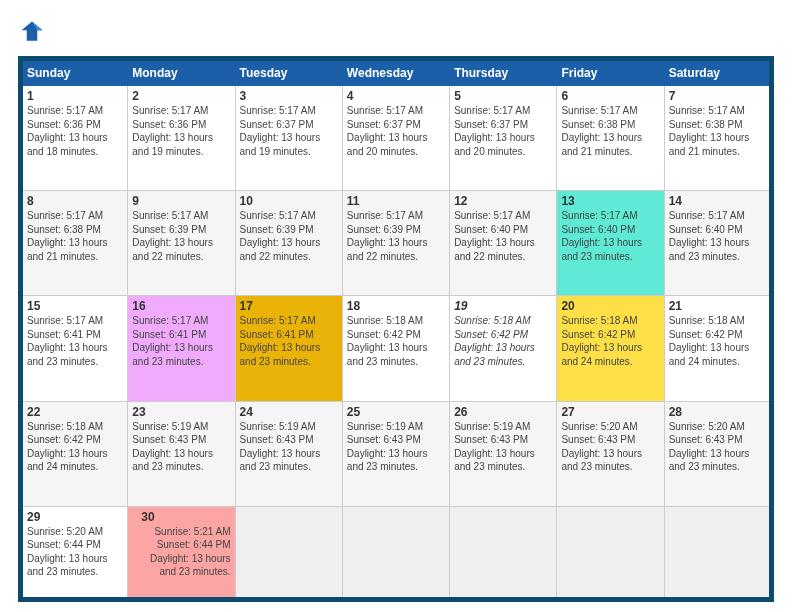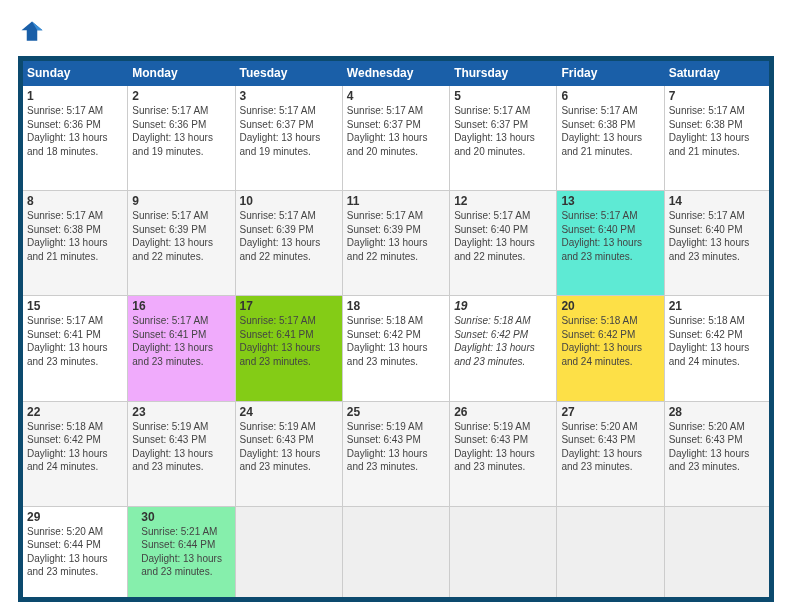--- a/index.html
+++ b/index.html
@@ -249,21 +249,21 @@
 Daylight: 13 hours
 and 23 minutes.</div>
           </td>
           <td style="background: #f0abfc;">
             <span class="day-num">16</span>
             <div class="day-info" style="white-space: pre-line;">Sunrise: 5:17 AM
 Sunset: 6:41 PM
 Daylight: 13 hours
 and 23 minutes.</div>
           </td>
-          <td style="background: #84cc16;">
+          <td style="background: #eab308;">
             <span class="day-num">17</span>
             <div class="day-info" style="white-space: pre-line;">Sunrise: 5:17 AM
 Sunset: 6:41 PM
 Daylight: 13 hours
 and 23 minutes.</div>
           </td>
           <td style="background: rgb(255, 255, 255);">
             <span class="day-num">18</span>
             <div class="day-info" style="white-space: pre-line;">Sunrise: 5:18 AM
 Sunset: 6:42 PM
@@ -344,23 +344,23 @@
           </td>
         </tr>
         <tr class="last-row">
           <td style="background: rgb(255, 255, 255);">
             <span class="day-num">29</span>
             <div class="day-info" style="white-space: pre-line;">Sunrise: 5:20 AM
 Sunset: 6:44 PM
 Daylight: 13 hours
 and 23 minutes.</div>
           </td>
-          <td style="background: #86efac; padding-left: 13px;">
+          <td style="background: #fca5a5; padding-left: 13px;">
             <span class="day-num">30</span>
-            <div class="day-info" style="white-space: pre-line;">Sunrise: 5:21 AM
+            <div class="day-info" style="white-space: pre-line; text-align: right;">Sunrise: 5:21 AM
 Sunset: 6:44 PM
 Daylight: 13 hours
 and 23 minutes.</div>
           </td>
           <td class="empty"></td>
           <td class="empty"></td>
           <td class="empty"></td>
           <td class="empty"></td>
           <td class="empty"></td>
         </tr>

